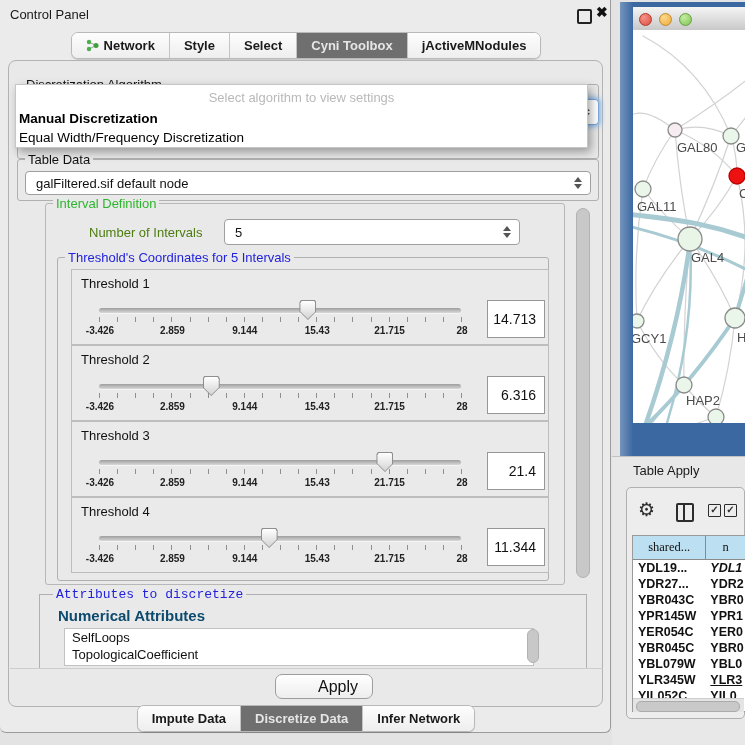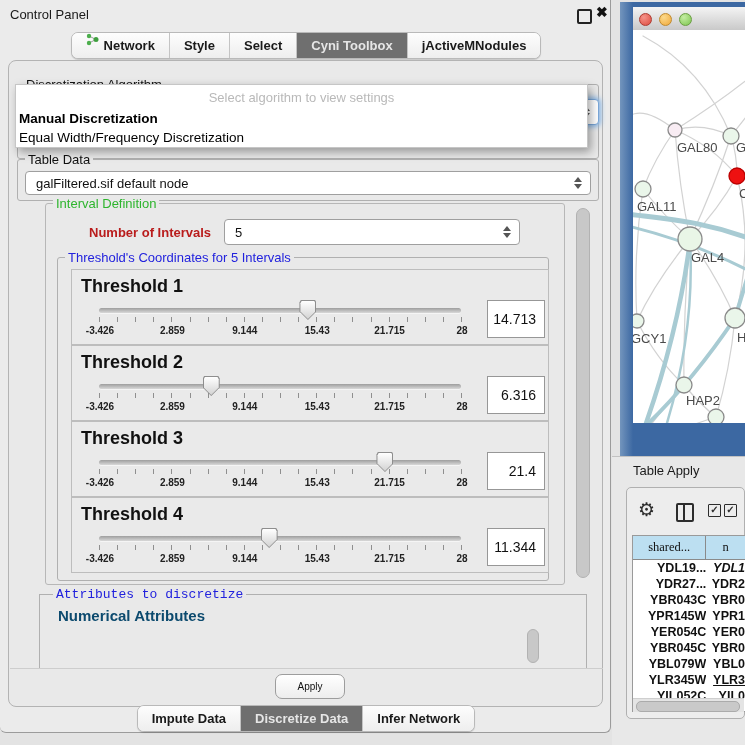--- a/index.html
+++ b/index.html
@@ -11,21 +11,21 @@
   .cp{left:0;top:0;width:611px;height:733px;background:#ebebeb;
       border:1px solid #9b9b9b;border-left:none;border-top:none;border-radius:0 0 6px 6px;box-sizing:border-box;}
   .cp-title{left:10px;top:7px;font-size:13px;color:#1a1a1a;}
   .float-btn{left:577px;top:9px;width:11px;height:11px;border:2px solid #222;border-radius:2px;background:transparent;}
   .close-btn{left:596px;top:4px;font-size:14px;font-weight:bold;color:#111;}
   
   .tabstrip{left:0;top:32px;width:612px;display:flex;justify-content:center;}
   .tabgroup{display:flex;border:1px solid #b9b9b9;border-radius:7px;overflow:hidden;background:#fafafa;
             box-shadow:0 1px 1px rgba(0,0,0,.15);}
   .tab{padding:0 14px;height:25px;line-height:25px;font-size:13px;font-weight:600;color:#1a1a1a;
-       background:linear-gradient(#fdfdfd,#eee);border-left:1px solid #c4c4c4;display:flex;gap:5px;}
+       background:linear-gradient(#fdfdfd,#eee);border-left:1px solid #c4c4c4;display:flex;align-items:center;gap:5px;}
   .tab:first-child{border-left:none;}
   .tab.sel{background:#6f6f6f;color:#e6e6e6;}
   
   .content{left:8px;top:60px;width:595px;height:647px;background:#e9e9e9;
            border:1px solid #b3b3b3;border-radius:8px;box-sizing:border-box;}
   .grouplab{font-size:13px;background:#e9e9e9;padding:0 3px;color:#111;z-index:3;}
   .groupbox{border:1px solid #b0b0b0;border-radius:3px;box-sizing:border-box;}
   .combo{background:#fff;border:1px solid #9f9f9f;border-radius:4px;box-sizing:border-box;
          font-size:13px;color:#111;display:flex;align-items:center;padding-left:10px;}
   .spinner{position:absolute;right:8px;top:50%;transform:translateY(-50%);display:flex;flex-direction:column;gap:2px;}
@@ -33,40 +33,40 @@
   .spinner .up{border-bottom:5px solid #555;}
   .spinner .dn{border-top:5px solid #555;}
   
   .popup{left:15px;top:84px;width:573px;height:64px;background:#fff;border:1px solid #c6c6c6;
          box-shadow:3px 4px 9px rgba(0,0,0,.35);z-index:5;box-sizing:border-box;}
   .popup-head{text-align:center;color:#b9b9b9;font-size:13px;padding-top:5px;height:19px;}
   .popup-item{font-size:13.5px;color:#000;padding:1px 0 1px 3px;height:17px;line-height:17px;}
   .popup-item.bold{font-weight:bold;}
   
   .thr-panel{position:absolute;left:62px;width:478px;height:76px;border:1px solid #bdbdbd;background:#eaeaea;box-sizing:border-box;}
-  .thr-label{position:absolute;left:9px;top:6px;font-size:18px;font-weight:bold;color:#111;}
+  .thr-label{position:absolute;left:9px;top:6px;font-size:13px;font-weight:normal;color:#111;}
   .track{position:absolute;height:5px;border-radius:3px;background:linear-gradient(#9e9e9e,#d8d8d8);
          box-shadow:0 1px 0 #f5f5f5;}
   .handle-o{position:absolute;width:17px;height:20px;clip-path:polygon(8% 0,92% 0,100% 12%,100% 58%,50% 100%,0 58%,0 12%);
             background:#8e8e8e;}
   .handle-i{position:absolute;left:1px;top:1px;width:15px;height:18px;
             clip-path:polygon(8% 0,92% 0,100% 12%,100% 58%,50% 100%,0 58%,0 12%);
             background:linear-gradient(#ffffff,#d2d2d2);}
   .tick{position:absolute;width:1px;height:5px;background:#8f8f8f;}
   .ticklab{position:absolute;font-size:10px;font-weight:bold;color:#222;transform:translateX(-50%);white-space:nowrap;}
   .valbox{position:absolute;left:415px;top:30px;width:58px;height:38px;background:#fff;border:1px solid #979797;
           box-sizing:border-box;font-size:14px;color:#111;text-align:right;line-height:36px;padding-right:8px;}
   
   .vthumb{background:#c8c8c8;border:1px solid #b2b2b2;border-radius:7px;}
   
   .attr-list{left:63px;top:627px;width:462px;height:40px;background:#fff;border:1px solid #c2c2c2;
              overflow:hidden;font-size:13px;color:#111;box-sizing:border-box;}
   .attr-item{padding-left:7px;height:17px;line-height:17px;}
   .btn{background:linear-gradient(#ffffff,#ededed);border:1px solid #9d9d9d;border-radius:7px;
-       font-size:10px;color:#111;text-align:center;}
+       font-size:16px;color:#111;text-align:center;padding-left:28px;}
   
   .netframe{left:620px;top:2px;width:125px;height:454px;background:#3c68a2;}
   .netband{left:620px;top:2px;width:13px;height:454px;background:linear-gradient(90deg,#7395bd,#3c68a2);}
   .titlebar{left:633px;top:7px;width:112px;height:23px;background:linear-gradient(#f4f4f4,#c9c9c9);
             border-bottom:1px solid #8e8e8e;}
   .light{position:absolute;top:5.5px;width:13px;height:13px;border-radius:50%;box-sizing:border-box;}
   .canvas{left:633px;top:30px;width:112px;height:393px;background:#fff;}
   .tp-area{left:612px;top:456px;width:133px;height:289px;background:#e8e8e8;border-top:1px solid #c2c2c2;box-sizing:border-box;}
   .tp-title{left:633px;top:463px;font-size:13px;color:#1a1a1a;}
   .tp-box{left:626px;top:487px;width:119px;height:232px;background:#ededed;border:1px solid #b0b0b0;
@@ -74,21 +74,21 @@
   .gear{left:638px;top:500px;font-size:19px;color:#2c2c2c;line-height:19px;}
   .colicon{left:676px;top:503px;width:14px;height:15px;border:2px solid #2c2c2c;border-radius:2px;}
   .colicon i{position:absolute;left:5px;top:0;width:2px;height:15px;background:#2c2c2c;}
   .chk{position:absolute;width:11px;height:11px;border:1.5px solid #2c2c2c;border-radius:1px;
        font-size:10px;line-height:10px;text-align:center;color:#2c2c2c;font-weight:bold;}
   .tbl{left:632px;top:535px;width:113px;height:177px;background:#fff;border:1px solid #9a9a9a;
        border-right:none;box-sizing:border-box;overflow:hidden;}
   .th-row{display:flex;height:23px;border-bottom:1px solid #8a8a8a;}
   .th-cell{background:#bcdff1;font-size:12.5px;color:#111;text-align:center;line-height:22px;box-sizing:border-box;font-family:Liberation Serif, serif;}
   .td-row{display:flex;height:16px;font-size:12.5px;font-weight:600;color:#111;}
-  .td-cell{line-height:16px;white-space:nowrap;overflow:hidden;box-sizing:border-box;text-align:right;}
+  .td-cell{line-height:16px;white-space:nowrap;overflow:hidden;box-sizing:border-box;}
   .hscroll{left:633px;top:698px;width:111px;height:13px;background:#e4e4e4;border-top:1px solid #cfcfcf;}
   .hthumb{position:absolute;left:3px;top:2px;width:102px;height:9px;background:#c9c9c9;border:1px solid #ababab;border-radius:5px;}
   svg{overflow:hidden;display:block;}
 </style>
 </head>
 <body>
 
 <div class="abs cp">
   <div class="abs cp-title">Control Panel</div>
   <div class="abs float-btn"></div>
@@ -140,21 +140,21 @@
       <span>galFiltered.sif default node</span>
       <span class="spinner">
           <i class="up"></i>
           <i class="dn"></i>
         </span>
     </div>
 
     <div class="abs groupbox" style="left:36px;top:142px;width:520px;height:382px;border-color:#b7b7b7;"></div>
     <div class="abs grouplab" style="left:44px;top:135px;color:#2eb52e;">Interval Definition</div>
 
-    <div class="abs" style="left:80px;top:164px;font-size:13px;font-weight:bold;color:#b91c1c;">Number of Intervals</div>
+    <div class="abs" style="left:80px;top:164px;font-size:13px;font-weight:normal;color:#4d7c0f;">Number of Intervals</div>
     <div class="abs combo" style="left:215px;top:158px;width:296px;height:26px;">
       <span>5</span>
       <span class="spinner">
           <i class="up"></i>
           <i class="dn"></i>
         </span>
     </div>
 
     <div class="abs groupbox" style="left:48px;top:196px;width:492px;height:324px;"></div>
     <div class="abs grouplab" style="left:56px;top:189px;color:#2222dd;">Threshold's Coordinates for 5 Intervals</div>
@@ -298,20 +298,25 @@
           <div class="handle-o" style="left: 188.637px; top: 30px;">
             <div class="handle-i"></div>
           </div>
           <div class="valbox">11.344</div>
         </div>
       </div>
 
     <div class="abs" style="left:30px;top:533px;width:548px;height:74px;border:1px solid #b0b0b0;border-bottom:none;box-sizing:border-box;"></div>
     <div class="abs grouplab" style="left:44px;top:526px;color:#2222dd;font-family:Liberation Mono, monospace;">Attributes to discretize</div>
     <div class="abs" style="left:49px;top:546px;font-size:15px;font-weight:bold;color:#0c4a6e;">Numerical Attributes</div>
+    <div class="abs attr-list" style="left:55px;top:567px;width:470px;height:38px;" id="attr-list">
+        <div class="attr-item">SelfLoops</div>
+        <div class="attr-item">TopologicalCoefficient</div>
+        <div class="attr-item">BetweennessCentrality</div>
+      </div>
     <div class="abs vthumb" style="left:518px;top:568px;width:10px;height:32px;"></div>
 
     <div class="abs" style="left:1px;top:607px;width:593px;height:1px;background:#cdcdcd;"></div>
     <div class="abs btn" style="left:266px;top:613px;width:68px;height:23px;line-height:23px;">Apply</div>
 
     <div class="abs vthumb" style="left:567px;top:147px;width:12px;height:368px;"></div>
   </div>
 
   <div class="abs popup">
     <div class="popup-head">Select algorithm to view settings</div>

